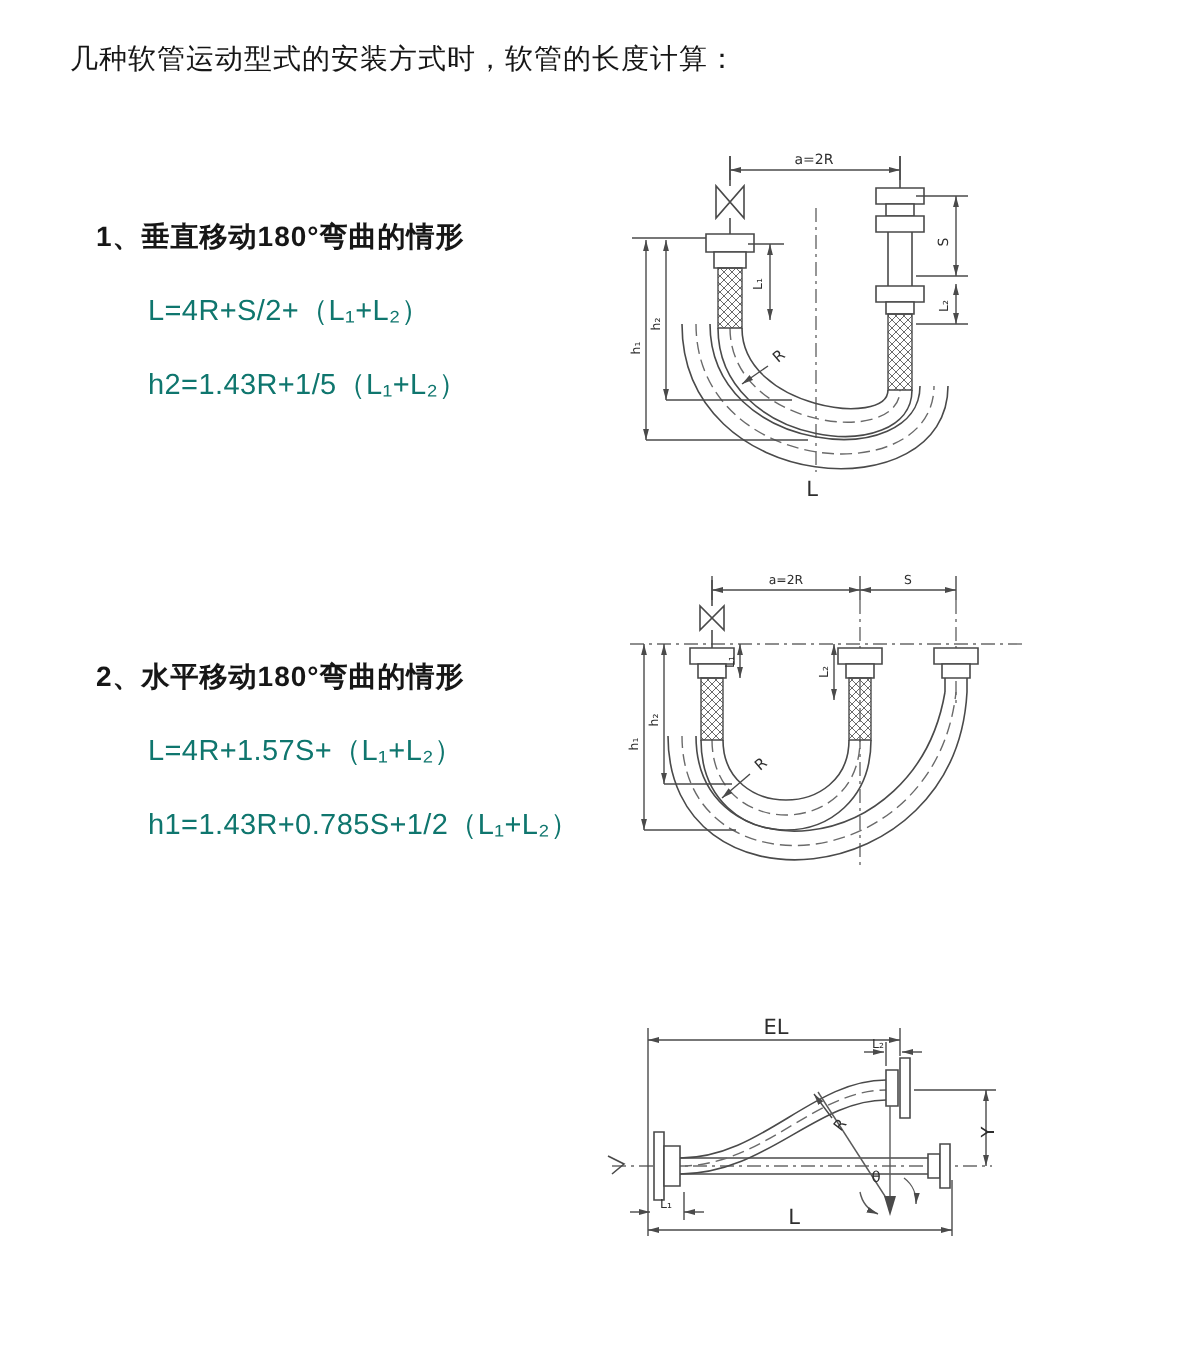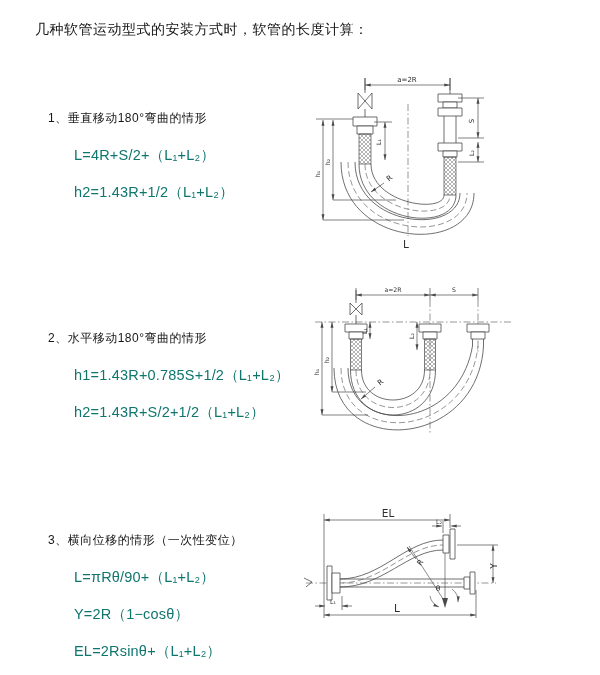--- a/index.html
+++ b/index.html
@@ -1,22 +1,22 @@
 <!DOCTYPE html>
 <html><head>
 <meta charset="utf-8">
 <style>
   html,body{margin:0;padding:0;background:#fff;}
   .page{position:relative;width:600px;height:675px;background:#ffffff;overflow:hidden;
         font-family:"Liberation Sans","DejaVu Sans",sans-serif;color:#111;}
   .doc-title{position:absolute;left:35px;top:21px;font-size:14px;font-weight:500;
              color:#161616;letter-spacing:.5px;white-space:nowrap;}
   .section{position:absolute;left:48px;}
-  .sec-heading{height:37px;display:flex;align-items:center;font-size:12px;
-               font-weight:400;color:#161616;letter-spacing:.5px;white-space:nowrap;}
+  .sec-heading{height:37px;display:flex;align-items:center;font-size:14px;
+               font-weight:700;color:#161616;letter-spacing:.5px;white-space:nowrap;}
   .formula{height:37px;display:flex;align-items:center;font-size:14.5px;
            padding-left:26px;color:#0f766e;white-space:nowrap;letter-spacing:.2px;}
   #sec1{top:100px;} #sec2{top:320px;} #sec3{top:522px;}
   .diagram{position:absolute;text-align:center;}
   #d1{left:308px;top:66px;} #d2{left:308px;top:282px;} #d3{left:296px;top:498px;}
   svg{display:block;}
   svg *{vector-effect:non-scaling-stroke;}
   .ln{stroke:#4a4a4a;stroke-width:0.8;fill:none;}
   .thin{stroke:#5a5a5a;stroke-width:0.7;fill:none;}
   .dash{stroke:#6a6a6a;stroke-width:0.7;fill:none;stroke-dasharray:7 2.5 1.5 2.5;}
@@ -29,35 +29,29 @@
 </head>
 <body>
 
 <div class="page">
 
   <div class="doc-title">几种软管运动型式的安装方式时，软管的长度计算：</div>
 
   <div class="section" id="sec1">
     <div class="sec-heading">1、垂直移动180°弯曲的情形</div>
     <div class="formula">L=4R+S/2+（L₁+L₂）</div>
-    <div class="formula">h2=1.43R+1/2（L₁+L₂）</div>
+    <div class="formula">h2=1.43R+1/5（L₁+L₂）</div>
   </div>
 
   <div class="section" id="sec2">
     <div class="sec-heading">2、水平移动180°弯曲的情形</div>
+    <div class="formula">L=4R+1.57S+（L₁+L₂）</div>
     <div class="formula">h1=1.43R+0.785S+1/2（L₁+L₂）</div>
-    <div class="formula">h2=1.43R+S/2+1/2（L₁+L₂）</div>
-  </div>
-
-  <div class="section" id="sec3">
-    <div class="sec-heading">3、横向位移的情形（一次性变位）</div>
-    <div class="formula">L=πRθ/90+（L₁+L₂）</div>
-    <div class="formula">Y=2R（1−cosθ）</div>
-    <div class="formula">EL=2Rsinθ+（L₁+L₂）</div>
-  </div>
+  </div>
+
 
   <div class="diagram" id="d1">
   <svg width="292" height="196" viewBox="0 0 292 196">
     <defs>
       <pattern id="ht1" width="4" height="4" patternUnits="userSpaceOnUse">
         <path d="M0,4 L4,0 M0,0 L4,4" stroke="#6a6a6a" stroke-width="0.5"></path>
       </pattern>
       <marker id="ar1" viewBox="0 0 10 6" markerWidth="9" markerHeight="5.4" refX="9" refY="3" orient="auto-start-reverse">
         <path d="M0,0.6 L9,3 L0,5.4 Z" fill="#4a4a4a"></path>
       </marker>

